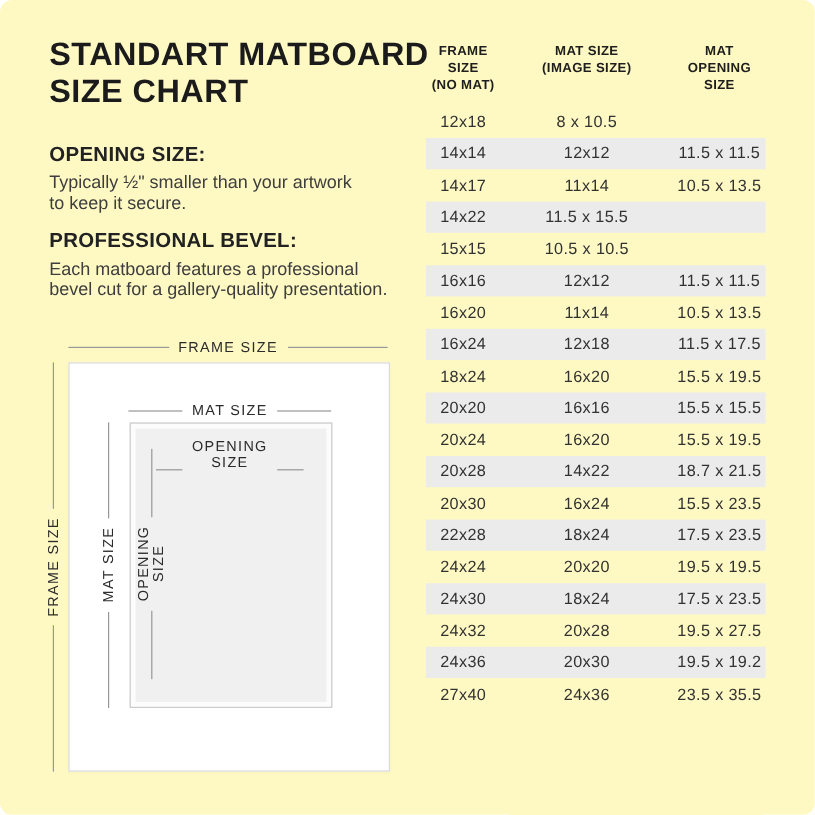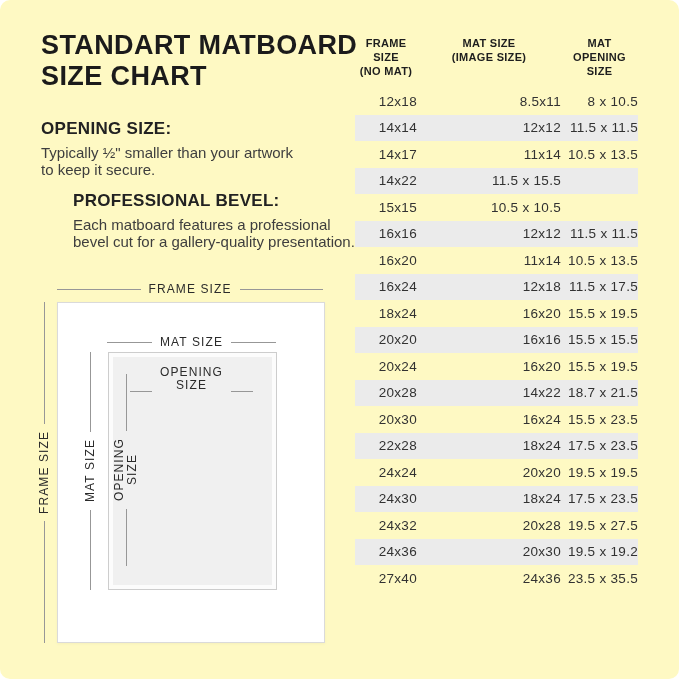--- a/index.html
+++ b/index.html
@@ -3,21 +3,21 @@
 <meta charset="utf-8">
 <style>
   * { margin:0; padding:0; box-sizing:border-box; }
   body { background:#ffffff; font-family:"Liberation Sans", sans-serif; }
   .canvas{ position:relative; width:679px; height:679px; background:#fef9c3; overflow:hidden; border-radius:10px; }
 
   
   .title{ position:absolute; left:41px; top:30px; font-size:27px; line-height:31px;
           font-weight:700; letter-spacing:0.4px; color:#1b1b1b; white-space:pre-line; }
   .section{ position:absolute; left:41px; width:310px; }
-  .sec-1{ top:119px; } .sec-2{ top:191px;margin-left:32px; }
+  .sec-1{ top:119px; } .sec-2{ top:191px; }
   .sec-head{ font-size:17px; font-weight:700; letter-spacing:0.3px; color:#222; margin-bottom:5px; }
   .sec-body{ font-size:15px; color:#3e3e3e; line-height:17px; white-space:pre-line; }
 
   
   .hlabel-row{ position:absolute; display:flex; align-items:center; gap:8px; }
   .hlabel-row .hline{ flex:1; height:1px; background:#979797; }
   .dlabel{ font-size:12px; letter-spacing:1.1px; color:#2b2b2b; line-height:13px;
            white-space:pre-line; text-align:center; font-weight:400; }
   .frame-label-row{ left:57px; top:283px; width:266px; }
   .mat-label-row{ left:107px; top:336px; width:169px; }
@@ -38,21 +38,21 @@
   .opening-vcol{ left:112px; top:374px; height:192px; width:28px; }
 
   
   .thead{ position:absolute; left:355px; top:36px; width:283px; display:grid;
           grid-template-columns:62px 144px 77px; }
   .th{ font-size:11px; font-weight:700; letter-spacing:0.3px; line-height:14px;
        color:#1e1e1e; text-align:center; white-space:pre-line; }
   .tbody{ position:absolute; left:355px; top:88px; width:283px; }
   .trow{ display:grid; grid-template-columns:62px 144px 77px; height:26.5px; align-items:center; }
   .trow:nth-child(even){ background:#ebebeb; }
-  .tcell{ font-size:13.5px; letter-spacing:0.3px; color:#323232; text-align:right; }
+  .tcell{ font-size:13.5px; letter-spacing:0.3px; color:#323232; text-align:center; }
 </style>
 </head>
 <body>
 
 <div class="canvas">
 
   <div class="title">STANDART MATBOARD
 SIZE CHART</div>
 
   <div class="section sec-1">
@@ -114,21 +114,20 @@
 (NO MAT)</div>
     <div class="th">MAT SIZE
 (IMAGE SIZE)</div>
     <div class="th">MAT OPENING
 SIZE</div>
   </div>
 
   <div class="tbody">
     <div class="trow">
       <div class="tcell">12x18</div>
-      <div class="tcell">8.5x11</div>
       <div class="tcell">8 x 10.5</div>
     </div>
 
 
     <div class="trow">
       <div class="tcell">14x14</div>
       <div class="tcell">12x12</div>
       <div class="tcell">11.5 x 11.5</div>
     </div>
 

